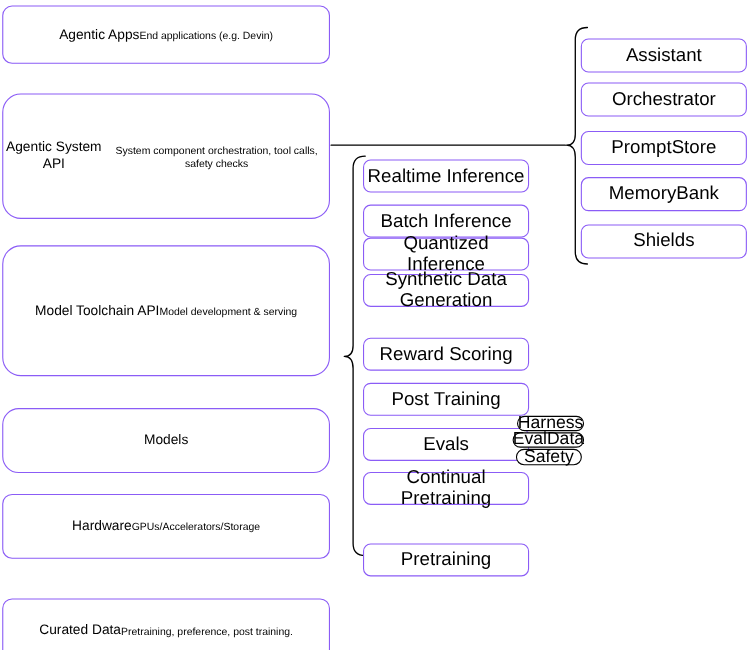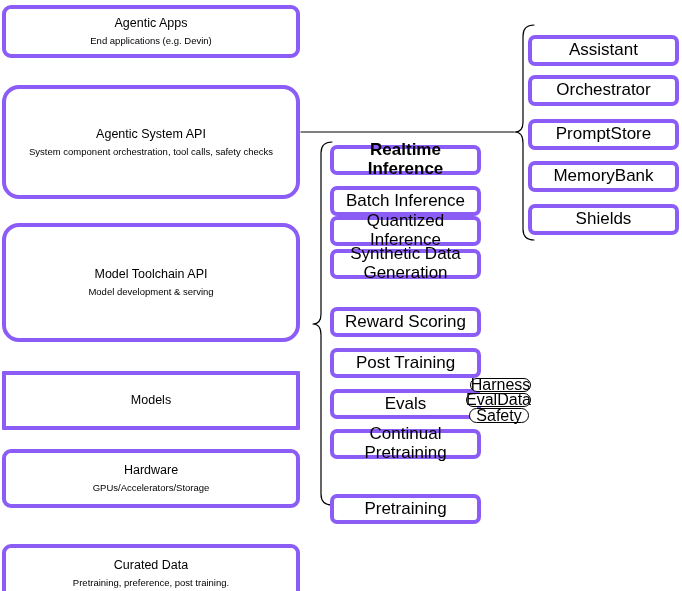--- a/index.html
+++ b/index.html
@@ -21,43 +21,43 @@
     fill: none;
     stroke: #000000;
     stroke-width: 1.2;
     stroke-linecap: round;
     stroke-linejoin: round;
   }
   .box {
     position: absolute;
     box-sizing: border-box;
     background: #ffffff;
-    border: 4px solid #8b5cf6;
+    border: 1px solid #8b5cf6;
     display: flex;
-    flex-direction: column;
+    flex-direction: row;
     align-items: center;
     justify-content: center;
     text-align: center;
   }
   .title { font-size: 12.5px; line-height: 1.25; }
   .subtitle { font-size: 9.5px; line-height: 1.2; margin-top: 3px; }
   .label { font-size: 17px; line-height: 1.1; }
 
   
   .left { left: 2px; width: 298px; }
   .l0 { top: 5px;   height: 53px;  border-radius: 9px;  }
   .l1 { top: 85px;  height: 114px; border-radius: 17px; }
   .l2 { top: 223px; height: 119px; border-radius: 17px; }
-  .l3 { top: 371px; height: 59px;  border-radius: 1px;  }
+  .l3 { top: 371px; height: 59px;  border-radius: 15px;  }
   .l4 { top: 449px; height: 59px;  border-radius: 9px;  }
   .l5 { top: 544px; height: 58px;  border-radius: 9px;  }
 
   
   .mid { left: 330px; width: 151px; height: 30px; border-radius: 7px; }
-  .m0 { top: 145px; font-weight: bold; } .m1 { top: 186px; } .m2 { top: 216px; }
+  .m0 { top: 145px; } .m1 { top: 186px; } .m2 { top: 216px; }
   .m3 { top: 249px; } .m4 { top: 307px; } .m5 { top: 348px; }
   .m6 { top: 389px; } .m7 { top: 429px; } .m8 { top: 494px; }
 
   
   .right { left: 528px; width: 151px; height: 31px; border-radius: 7px; }
   .r0 { top: 35px; } .r1 { top: 75px; } .r2 { top: 119px; }
   .r3 { top: 161px; } .r4 { top: 204px; }
 
   
   .pill {

